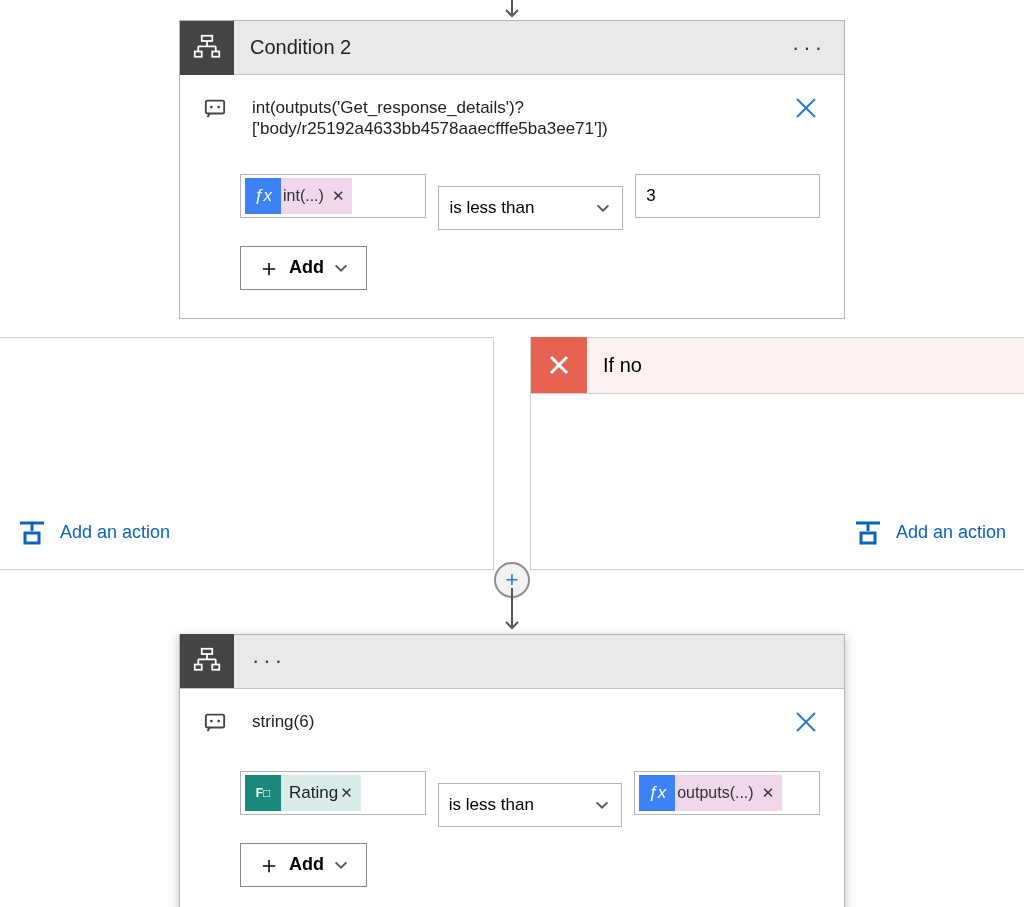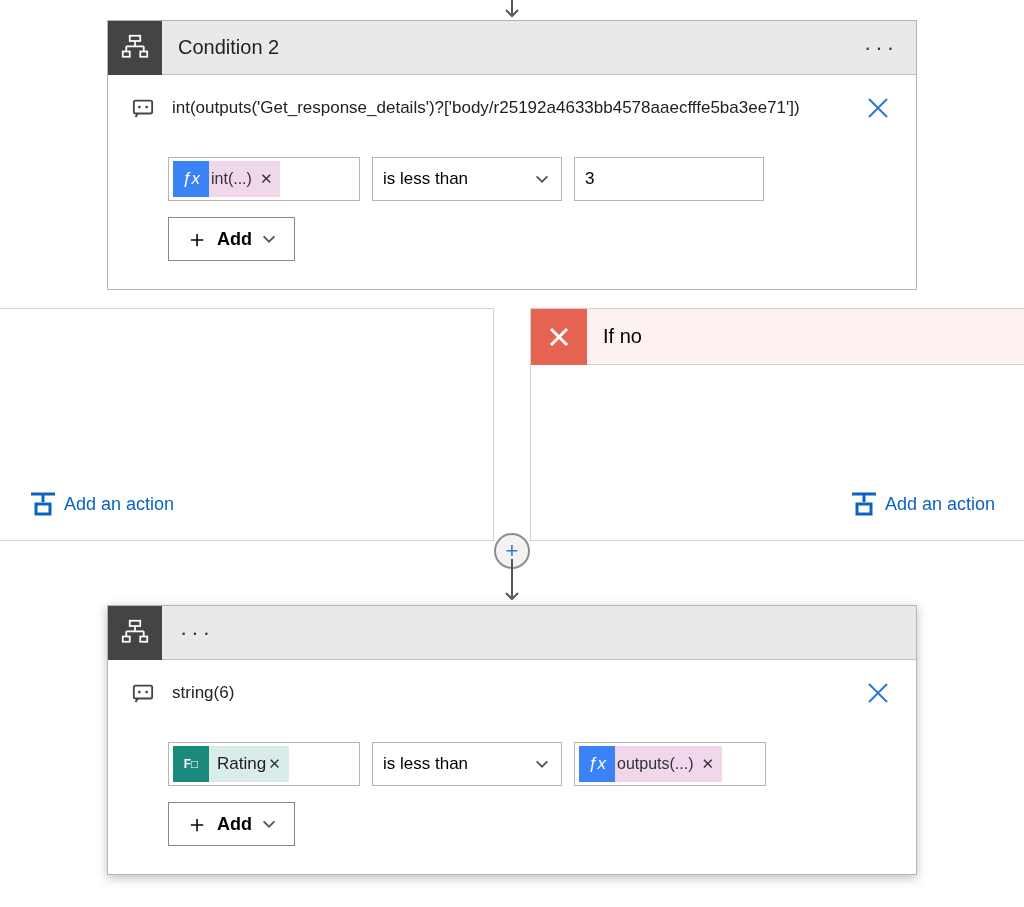--- a/index.html
+++ b/index.html
@@ -1,20 +1,20 @@
 <!DOCTYPE html>
 <html><head>
 <meta charset="utf-8">
 <style>
   * { box-sizing: border-box; margin: 0; padding: 0; font-family: "Segoe UI", -apple-system, Arial, sans-serif; }
   body { background: #fff; width: 1024px; height: 907px; overflow: hidden; }
 
   
   .card {
-    width: 810px;
+    width: 666px;
     margin: 0 auto;
     border: 1px solid #b5b5b5;
     background: #fff;
   }
   .card.card-shadow { box-shadow: 0 3px 10px rgba(0,0,0,.25); }
   .card-header {
     display: flex; align-items: center;
     background: #e9e9e9;
     border-bottom: 1px solid #c2c2c2;
     height: 54px;
@@ -25,38 +25,38 @@
     flex: 0 0 54px;
   }
   .card-header .title {
     flex: 1; padding-left: 16px; font-size: 20px; color: #222;
   }
   .card-header .dots {
     color: #333; font-size: 22px; letter-spacing: 4px; padding: 0 18px; cursor: pointer;
   }
   .card-body { padding: 20px 24px 28px 24px; }
   .body-row1 {
-    display: flex; align-items: flex-start; gap: 16px; margin-bottom: 34px;
+    display: flex; align-items: flex-start; gap: 24px; margin-bottom: 34px;
   }
   .peek-icon { flex: 0 0 24px; margin-top: 2px; }
   .peek-text {
     flex: 1; font-size: 17px; color: #222; line-height: 1.25;
     padding-top: 2px;
   }
   .close-x {
     flex: 0 0 28px; color: #2a79d4; font-size: 24px; line-height: 1; cursor: pointer;
     text-align: center; padding-top: 2px;
   }
   .rule-row { display: flex; gap: 12px; margin-left: 36px; }
   .rule-box {
     height: 44px; border: 1px solid #b5b5b5; background: #fff;
     display: flex; align-items: center; font-size: 17px;
   }
   .rule-operand { width: 192px; padding: 0 4px; }
-  .rule-middle { width: 190px; justify-content: space-between; padding: 0 10px 0 10px; }
+  .rule-middle { width: 190px; justify-content: space-between; padding: 0 10px 0 10px; margin-top: 12px; }
   .rule-value { width: 190px; padding: 0 10px; }
 
   .fx-chip {
     height: 36px; display: flex; align-items: center;
     background: #f0d7eb; color: #333; font-size: 16px; padding-right: 8px;
   }
   .fx-chip .fx-badge {
     width: 36px; height: 36px; background: #3b82f6; color: #fff;
     display: flex; align-items: center; justify-content: center; font-style: italic;
     font-size: 17px; 
@@ -100,21 +100,21 @@
   }
   .branch .branch-head .bicon {
     width: 56px; height: 56px; display: flex; align-items: center; justify-content: center;
     color: #fff; font-size: 26px; flex: 0 0 56px;
   } 
   .branch-right .bicon { background: #e66352; }
   .branch .branch-head .blabel { padding-left: 16px; font-size: 20px; }
   .branch .branch-body { flex: 1; background: #fff; }
   .branch .branch-foot {
     height: 72px; display: flex; align-items: center; justify-content: flex-start;
-    gap: 7px; padding: 0 29px; color: #0b63c0; font-size: 18px; cursor: pointer;
+    gap: 14px; padding: 0 18px; color: #0b63c0; font-size: 18px; cursor: pointer;
     background: #fff;
   }
   .branch-right .branch-foot { justify-content: flex-end; }
   .plus-circle {
     width: 36px; height: 36px; border-radius: 50%; border: 2px solid #8e8e8e;
     background: #f2f2f2; display: flex; align-items: center; justify-content: center;
     color: #2b7cd3; font-size: 22px; font-weight: 400; cursor: pointer;
     position: absolute; left: 50%; transform: translateX(-50%);
   }
   .connector-col { position: relative; height: 64px; }

